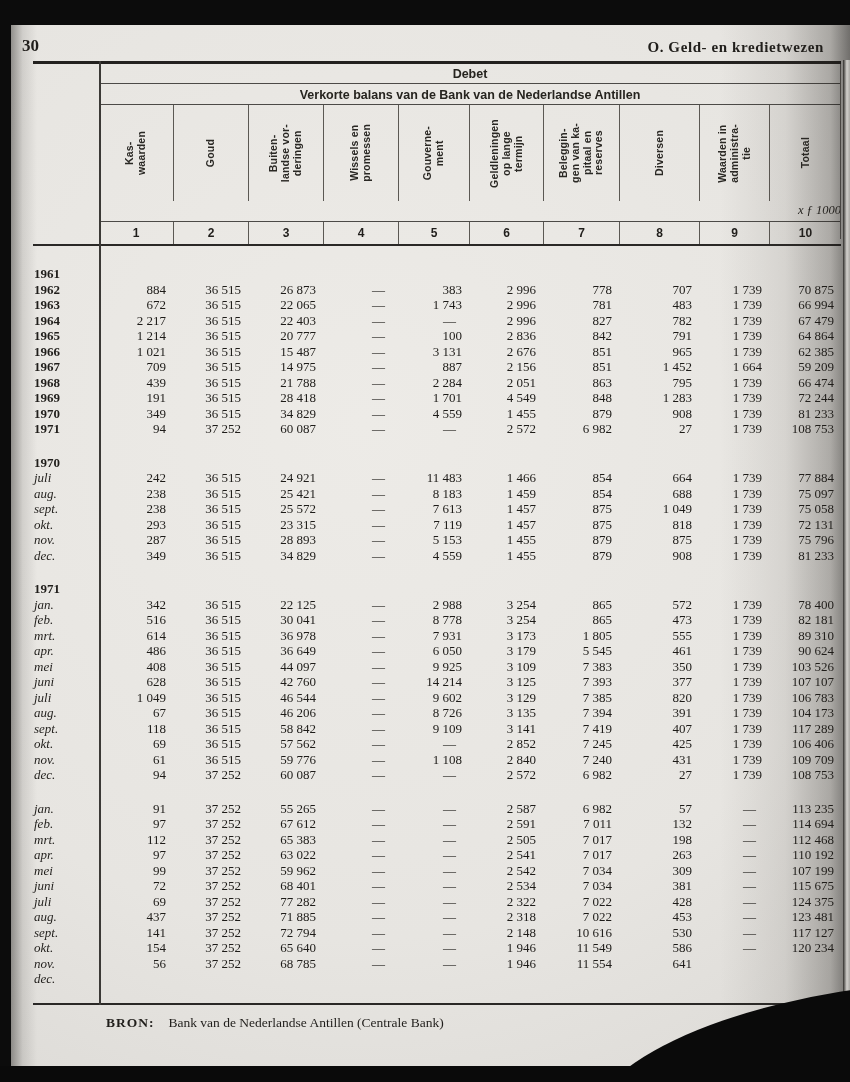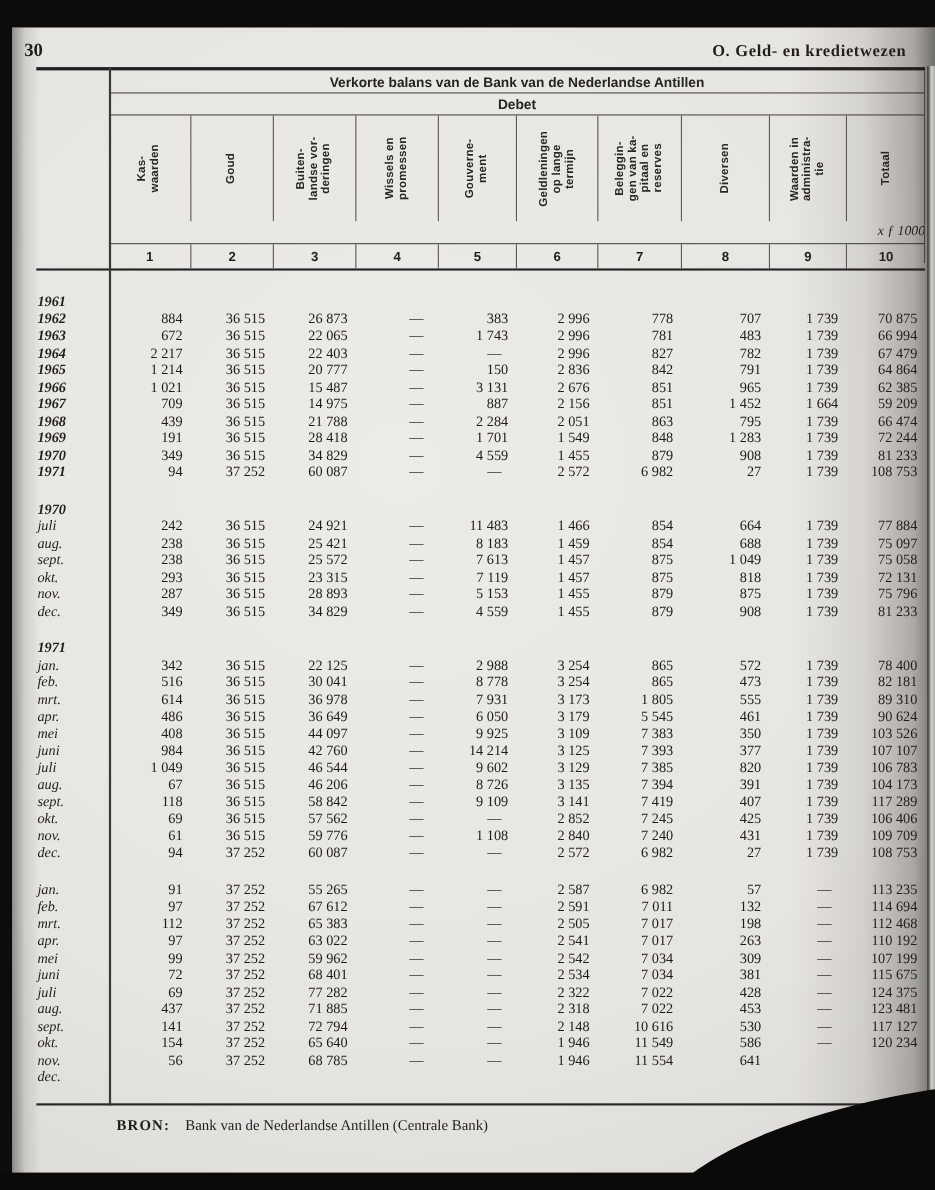--- a/index.html
+++ b/index.html
@@ -53,21 +53,21 @@
   .urow .span10{text-align:right;font-size:12.5px;padding:2px 0 3px 0;border-bottom:1px solid #4c4a47;font-style:italic;}
   .nc{height:22px;line-height:22px;text-align:center;
     font-family:"Liberation Sans","DejaVu Sans",sans-serif;font-size:12px;font-weight:700;}
   .nc + .nc{border-left:1px solid #5b5853;}
 
   
   .tbody{padding-top:20px;padding-bottom:16px;}
   .row{height:15.5px;line-height:15.5px;}
   .sec-gap{height:18px;}
   .lab{padding-left:1px;white-space:nowrap;}
-  .yl{font-style:italic;font-weight:700;font-size:13px;}
+  .yl{font-weight:700;font-size:13px;}
   .ml{font-style:italic;font-size:13px;}
   .dc{text-align:right;padding-right:7px;font-size:13px;color:#1d1b18;}
   .dc.dash{padding-right:13px;}
 
   
   .source{margin:10px 0 0 95px;font-size:13.5px;}
   .source .src-label{font-weight:700;letter-spacing:1px;margin-right:14px;}
 </style>
 </head>
 <body>
@@ -79,28 +79,28 @@
   <div class="gutter"></div>
 
   <div class="page-head">
     <span class="pg-num">30</span>
     <span class="pg-sec">O.  Geld- en kredietwezen</span>
   </div>
 
   <div class="tablebox">
     <div class="rule-thick"></div>
 
+    <div class="grid trow row-debet">
+      <div class="lab"></div>
+      <div class="span10">Debet</div>
+    </div>
+
     <div class="grid trow row-title">
       <div class="lab"></div>
       <div class="span10">Verkorte balans van de Bank van de Nederlandse Antillen</div>
-    </div>
-
-    <div class="grid trow row-debet">
-      <div class="lab"></div>
-      <div class="span10">Debet</div>
     </div>
 
     <div class="grid" id="rot-row">
         <div class="lab"></div>
         <div class="hc">
           <span class="vert">Kas-
 waarden</span>
         </div>
         <div class="hc">
           <span class="vert">Goud</span>
@@ -215,21 +215,21 @@
           <div class="dc">782</div>
           <div class="dc">1 739</div>
           <div class="dc">67 479</div>
         </div>
         <div class="row grid">
           <div class="lab yl">1965</div>
           <div class="dc">1 214</div>
           <div class="dc">36 515</div>
           <div class="dc">20 777</div>
           <div class="dc dash">—</div>
-          <div class="dc">150</div>
+          <div class="dc">100</div>
           <div class="dc">2 836</div>
           <div class="dc">842</div>
           <div class="dc">791</div>
           <div class="dc">1 739</div>
           <div class="dc">64 864</div>
         </div>
         <div class="row grid">
           <div class="lab yl">1966</div>
           <div class="dc">1 021</div>
           <div class="dc">36 515</div>
@@ -268,21 +268,21 @@
           <div class="dc">1 739</div>
           <div class="dc">66 474</div>
         </div>
         <div class="row grid">
           <div class="lab yl">1969</div>
           <div class="dc">191</div>
           <div class="dc">36 515</div>
           <div class="dc">28 418</div>
           <div class="dc dash">—</div>
           <div class="dc">1 701</div>
-          <div class="dc">1 549</div>
+          <div class="dc">4 549</div>
           <div class="dc">848</div>
           <div class="dc">1 283</div>
           <div class="dc">1 739</div>
           <div class="dc">72 244</div>
         </div>
         <div class="row grid">
           <div class="lab yl">1970</div>
           <div class="dc">349</div>
           <div class="dc">36 515</div>
           <div class="dc">34 829</div>
@@ -453,21 +453,21 @@
           <div class="dc dash">—</div>
           <div class="dc">9 925</div>
           <div class="dc">3 109</div>
           <div class="dc">7 383</div>
           <div class="dc">350</div>
           <div class="dc">1 739</div>
           <div class="dc">103 526</div>
         </div>
         <div class="row grid">
           <div class="lab ml">juni</div>
-          <div class="dc">984</div>
+          <div class="dc">628</div>
           <div class="dc">36 515</div>
           <div class="dc">42 760</div>
           <div class="dc dash">—</div>
           <div class="dc">14 214</div>
           <div class="dc">3 125</div>
           <div class="dc">7 393</div>
           <div class="dc">377</div>
           <div class="dc">1 739</div>
           <div class="dc">107 107</div>
         </div>

